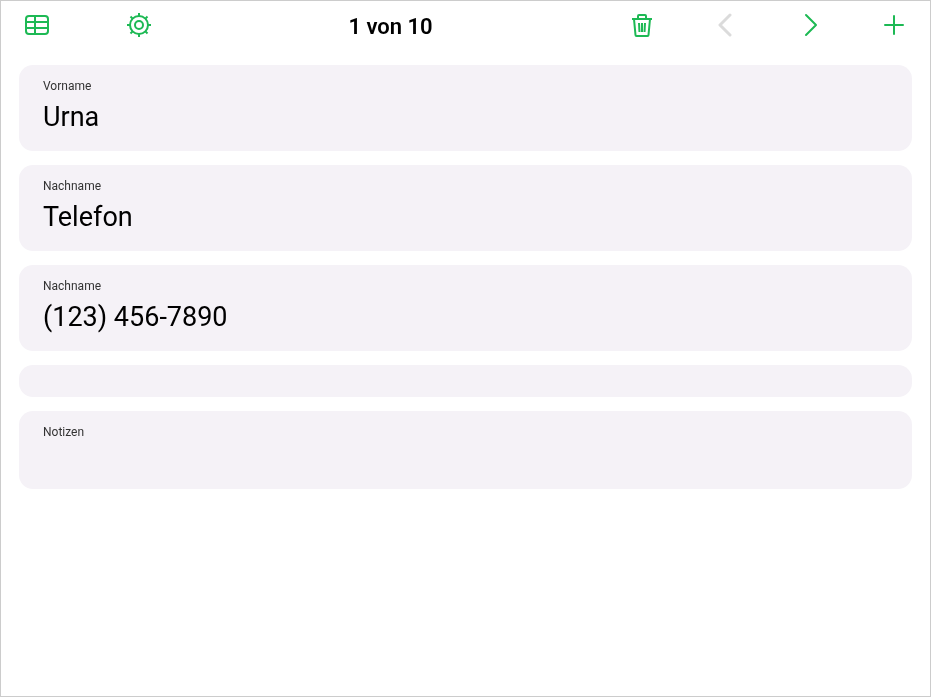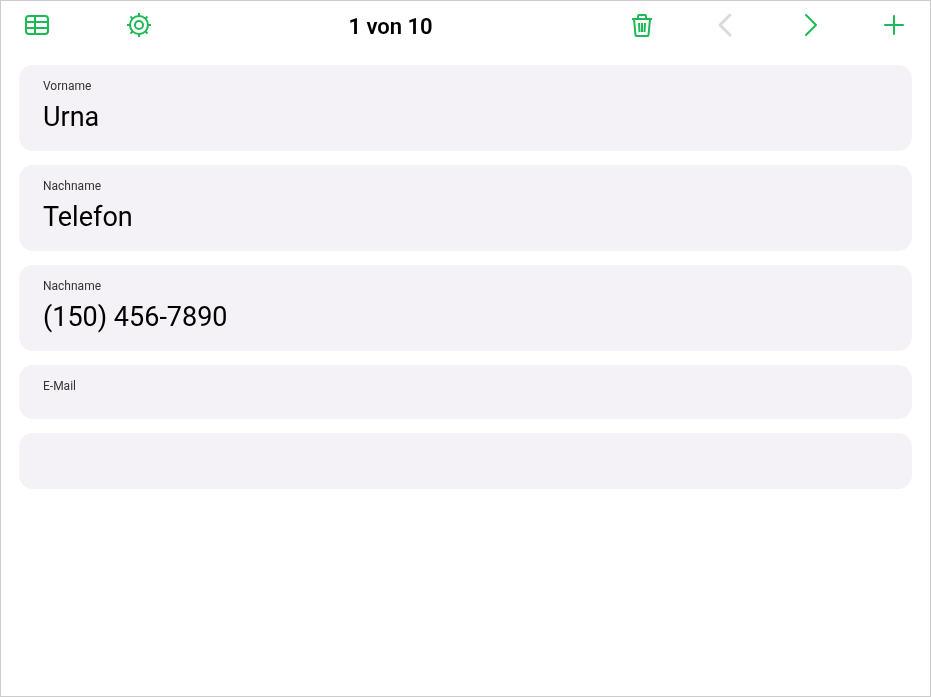--- a/index.html
+++ b/index.html
@@ -184,24 +184,24 @@
     <div class="field-value">Urna</div>
   </div>
 
   <div class="field-card">
     <div class="field-label">Nachname</div>
     <div class="field-value">Telefon</div>
   </div>
 
   <div class="field-card">
     <div class="field-label">Nachname</div>
-    <div class="field-value">(150) 456-7890</div>
-  </div>
-
-  <div class="field-card">
-    <div class="field-label">E-Mail</div>
-  </div>
-
-  <div class="field-card">
+    <div class="field-value">(123) 456-7890</div>
+  </div>
+
+  <div class="field-card">
+  </div>
+
+  <div class="field-card">
+    <div class="field-label">Notizen</div>
     <div class="field-value empty"></div>
   </div>
 
 </div>
 
 </body></html>

